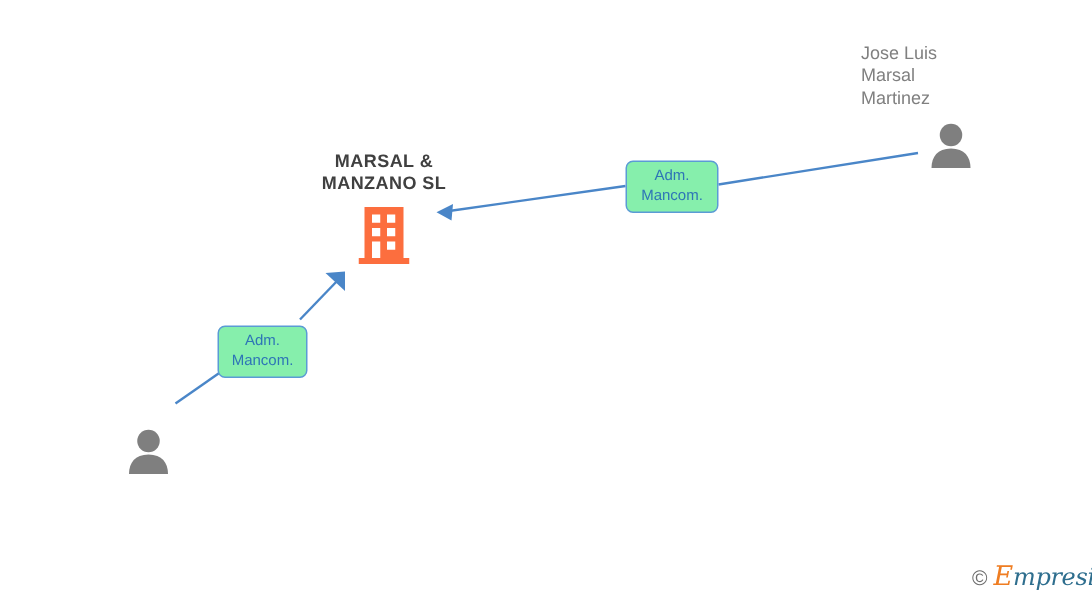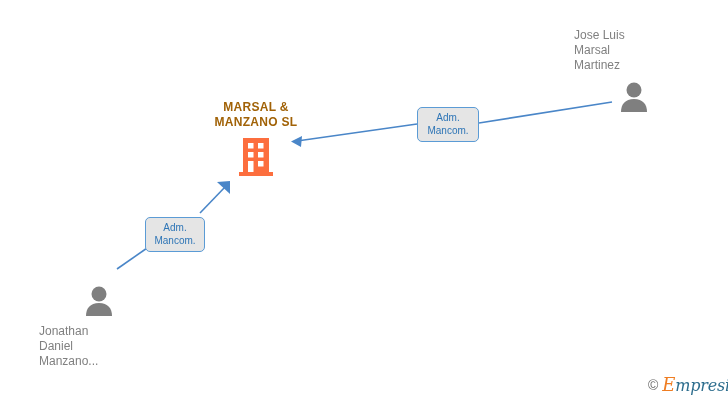--- a/index.html
+++ b/index.html
@@ -30,21 +30,21 @@
   .company-node {
     position: absolute;
     left: 196px;
     top: 100px;
     width: 120px;
     text-align: center;
   }
   .company-name {
     font-size: 12px;
     font-weight: bold;
-    color: #a16207;
+    color: #404040;
     line-height: 15px;
     letter-spacing: 0.3px;
     white-space: pre-line;
   }
   .company-icon {
     margin: 8px auto 0 auto;
     width: 34px;
     height: 38px;
   }
 
@@ -80,21 +80,21 @@
   #person-jonathan .person-name {
     margin-top: 8px;
   }
 
   
   .relation-label {
     position: absolute;
     box-sizing: border-box;
     border: 1px solid #5b9bd5;
     border-radius: 5px;
-    background: #e5e5e5;
+    background: #86efac;
     color: #2e75b6;
     font-size: 10px;
     line-height: 13px;
     text-align: center;
     padding: 3px 0 4px 0;
     white-space: pre-line;
   }
   #label-jose {
     left: 417px;
     top: 107px;
@@ -180,23 +180,20 @@
       <circle cx="16" cy="8" r="7.5" fill="#7f7f7f"></circle>
       <path d="M16 17 C7 17 3 22.5 3 30 L29 30 C29 22.5 25 17 16 17 Z" fill="#7f7f7f"></path>
     </svg>
   </div>
 
   <div class="person-node" id="person-jonathan">
     <svg class="person-icon" viewBox="0 0 32 30">
       <circle cx="16" cy="8" r="7.5" fill="#7f7f7f"></circle>
       <path d="M16 17 C7 17 3 22.5 3 30 L29 30 C29 22.5 25 17 16 17 Z" fill="#7f7f7f"></path>
     </svg>
-    <div class="person-name">Jonathan
-Daniel
-Manzano...</div>
   </div>
 
   <div class="relation-label" id="label-jose">Adm.
 Mancom.</div>
 
   <div class="relation-label" id="label-jonathan">Adm.
 Mancom.</div>
 
   <div class="watermark">
     <span class="watermark-c">©</span>

